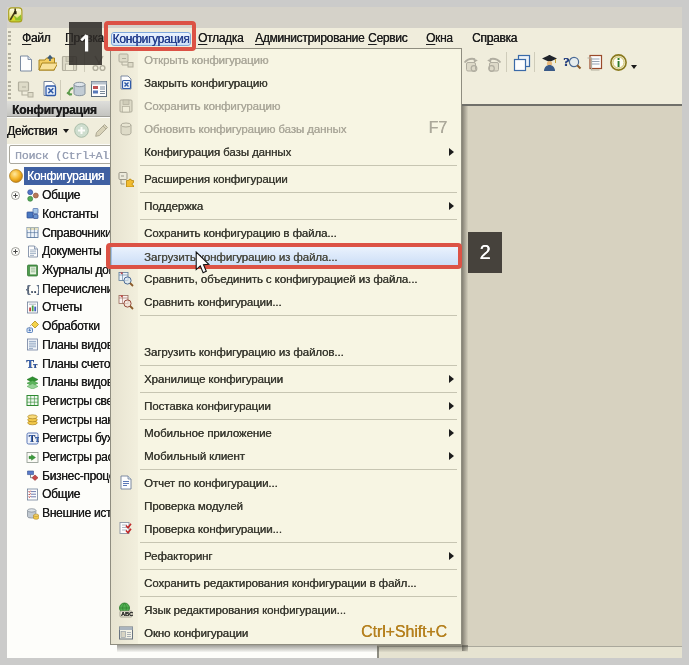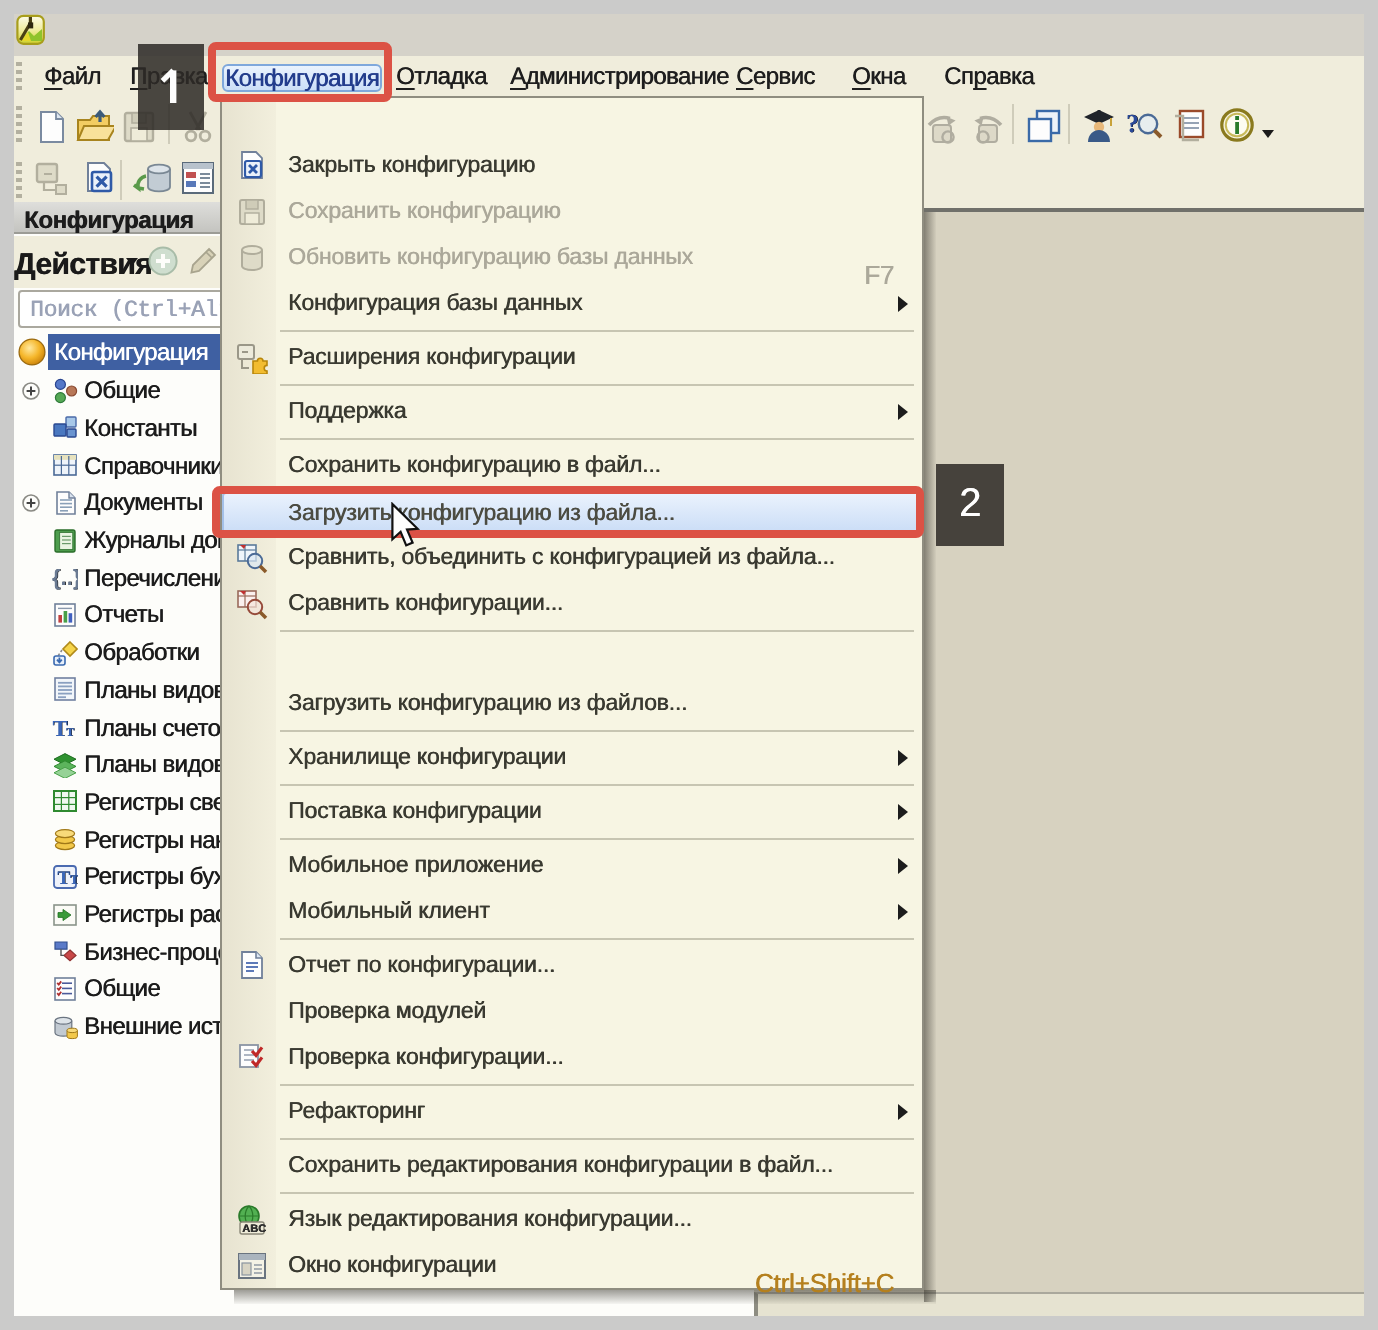--- a/index.html
+++ b/index.html
@@ -19,39 +19,39 @@
 .grip { position:absolute; width:3px; background-image:repeating-linear-gradient(to bottom,#b3b0a0 0 2px,transparent 2px 4px); }
 .tsep { position:absolute; width:1px; background:#cfccba; }
 #darkline { position:absolute; left:0; top:97px; width:675px; height:2px; background:#70706a; }
 
 #statusright { position:absolute; left:370px; top:639px; width:305px; height:12px; background:#e6e3d1; border-left:2px solid #8e8d82; border-top:1px solid #aaa89c; }
 
 #panel { position:absolute; left:0; top:94px; width:370px; height:557px; background:#fdfdfa; }
 #phead { position:absolute; left:0; top:0; width:370px; height:16px; background:linear-gradient(#dededb,#c4c4c0); border-bottom:1px solid #9c9c96; }
 #phead span { position:absolute; left:5px; top:1.5px; font-size:12px; letter-spacing:-0.2px; font-weight:bold; color:#1c1c1c; }
 #pactions { position:absolute; left:0; top:17px; width:370px; height:26px; background:#f0eddc; }
-#pactions .lbl { position:absolute; left:0; top:6px; font-size:15px; letter-spacing:-0.3px; color:#1a1a1a;font-weight:bold; }
+#pactions .lbl { position:absolute; left:0; top:6px; font-size:12px; letter-spacing:-0.3px; color:#1a1a1a; }
 #psearch { position:absolute; left:2px; top:44px; width:360px; height:19px; background:#fff; border:1px solid #aaa89e; border-radius:2px; }
 #psearch span { position:absolute; left:5px; top:2.5px; font-size:11.5px; letter-spacing:-0.2px; color:#9aa2b6;font-family:Liberation Mono, monospace; }
 #ptree { position:absolute; left:0; top:66px; width:370px; height:490px; }
 .trow { position:absolute; left:0; width:370px; height:19px; }
 .trow .txt { position:absolute; left:35px; top:2.5px; font-size:12px; letter-spacing:-0.3px; color:#1c1c1c; white-space:nowrap; }
 .trow .ticon { position:absolute; left:19px; top:3px; width:13px; height:13px; }
 .trow .exp { position:absolute; left:4px; top:5px; width:9px; height:9px; }
 #selrow { position:absolute; left:17px; top:0px; width:353px; height:18px; background:#3f60a2; }
 #selrow span { position:absolute; left:3px; top:1.5px; font-size:12px; letter-spacing:-0.3px; color:#fff; }
 
 #menushadow1 { position:absolute; left:455px; top:99px; width:6px; height:545px; background:linear-gradient(to right, rgba(62,60,52,0.55), rgba(62,60,52,0.03)); }
 #menushadow2 { position:absolute; left:110px; top:638px; width:351px; height:7px; background:linear-gradient(rgba(62,60,52,0.5), rgba(62,60,52,0.04)); }
 #popup { position:absolute; left:103px; top:41px; width:352px; height:597px; background:#f7f5e3; border:1px solid #8f8d80; }
 #iconcol { position:absolute; left:0; top:0; width:27px; height:595px; background:linear-gradient(to right,#e7e3d0,#f2efdd); }
 .pitem { position:absolute; left:0px; width:350px; height:23px; }
 .pitem .t { position:absolute; left:33px; top:4.5px; font-size:11.5px; letter-spacing:-0.1px; color:#3a3a31; white-space:nowrap; }
 .pitem.dis .t { color:#aba89a; }
-.pitem .r { position:absolute; right:14px; top:12px; font-size:13px; letter-spacing:-0.1px; color:#aba89a; }
+.pitem .r { position:absolute; right:14px; top:1px; font-size:16px; letter-spacing:-0.1px; color:#aba89a; }
 .pitem .arrow { position:absolute; right:7px; top:7px; width:0; height:0; border-left:5px solid #1c1c1c; border-top:4.5px solid transparent; border-bottom:4.5px solid transparent; }
 .pitem .micon { position:absolute; left:7px; top:3px; width:16px; height:16px; }
 .psep { position:absolute; left:29px; width:317px; height:1px; background:#c7c5b2; }
 #hl { position:absolute; left:0px; top:204px; width:350px; height:22px; border:1px solid #a3c0e8; border-radius:2px; background:linear-gradient(#eaf2fd,#c9dcf6); }
 #hl .t { position:absolute; left:32px; top:3.5px; font-size:11.5px; letter-spacing:-0.1px; color:#4c4c42; white-space:nowrap; }
 
 .redbox { position:absolute; border:4px solid #dc5245; border-radius:4px; z-index:30; }
 .badge { position:absolute; background:rgba(45,42,38,0.86); z-index:31; color:#fff; font-size:20px; text-align:center; }
 #cursor { position:absolute; z-index:32; }
 </style>
@@ -408,20 +408,28 @@
           </svg>
           <span class="txt">Внешние источники данных</span>
         </div>
 </div>
   </div>
   <div id="statusright"></div>
   <div id="menushadow1"></div>
   <div id="menushadow2"></div>
   <div id="popup">
     <div id="iconcol"></div>
+<div class="pitem dis" style="top:0px">
+        <svg class="micon" viewBox="0 0 16 16">
+          <rect x="1" y="2" width="9" height="8" rx="1" fill="#dedbc8" stroke="#b0ad9c" stroke-width="1"></rect>
+          <path d="M4 10 v3 h8 M4 6.5 h4" fill="none" stroke="#b0ad9c" stroke-width="1"></path>
+          <rect x="10" y="10.5" width="5" height="4.5" fill="#dedbc8" stroke="#b0ad9c" stroke-width="1"></rect>
+        </svg>
+        <span class="t">Открыть конфигурацию</span>
+      </div>
 <div class="pitem" style="top:23px">
         <svg class="micon" viewBox="0 0 16 16">
           <path d="M3 1 h7 l3 3 v10 h-10 z" fill="#fdfdfd" stroke="#70809a" stroke-width="0.9"></path>
           <rect x="4.5" y="5.5" width="8" height="8" rx="1" fill="#eaf1fa" stroke="#2f5aa8" stroke-width="1.1"></rect>
           <path d="M6.5 7.5 l4 4 M10.5 7.5 l-4 4" stroke="#2f5aa8" stroke-width="1.4"></path>
         </svg>
         <span class="t">Закрыть конфигурацию</span>
       </div>
 <div class="pitem dis" style="top:46px">
         <svg class="micon" viewBox="0 0 16 16">
@@ -452,21 +460,21 @@
         </svg>
         <span class="t">Расширения конфигурации</span>
       </div>
 <div class="psep" style="top:143px"></div>
 <div class="pitem" style="top:146px">
         <span class="t">Поддержка</span>
         <span class="arrow"></span>
       </div>
 <div class="psep" style="top:170px"></div>
 <div class="pitem" style="top:173px">
-        <span class="t">Сохранить конфигурацию в файл...</span>
+        <span class="t">Сохранить конфигурацию в файла...</span>
       </div>
 <div id="hl" style="top:197px">
         <span class="t">Загрузить конфигурацию из файла...</span>
       </div>
 <div class="pitem" style="top:219px">
         <svg class="micon" viewBox="0 0 16 16">
           <rect x="1" y="1.5" width="9" height="8" fill="#eef4fa" stroke="#5a7a9a" stroke-width="0.8"></rect>
           <line x1="1" y1="4" x2="10" y2="4" stroke="#5a7a9a" stroke-width="0.6"></line>
           <line x1="4.5" y1="1.5" x2="4.5" y2="9.5" stroke="#5a7a9a" stroke-width="0.6"></line>
           <path d="M2 1.5 l3 0 l-1 2 z" fill="#c03030"></path>

